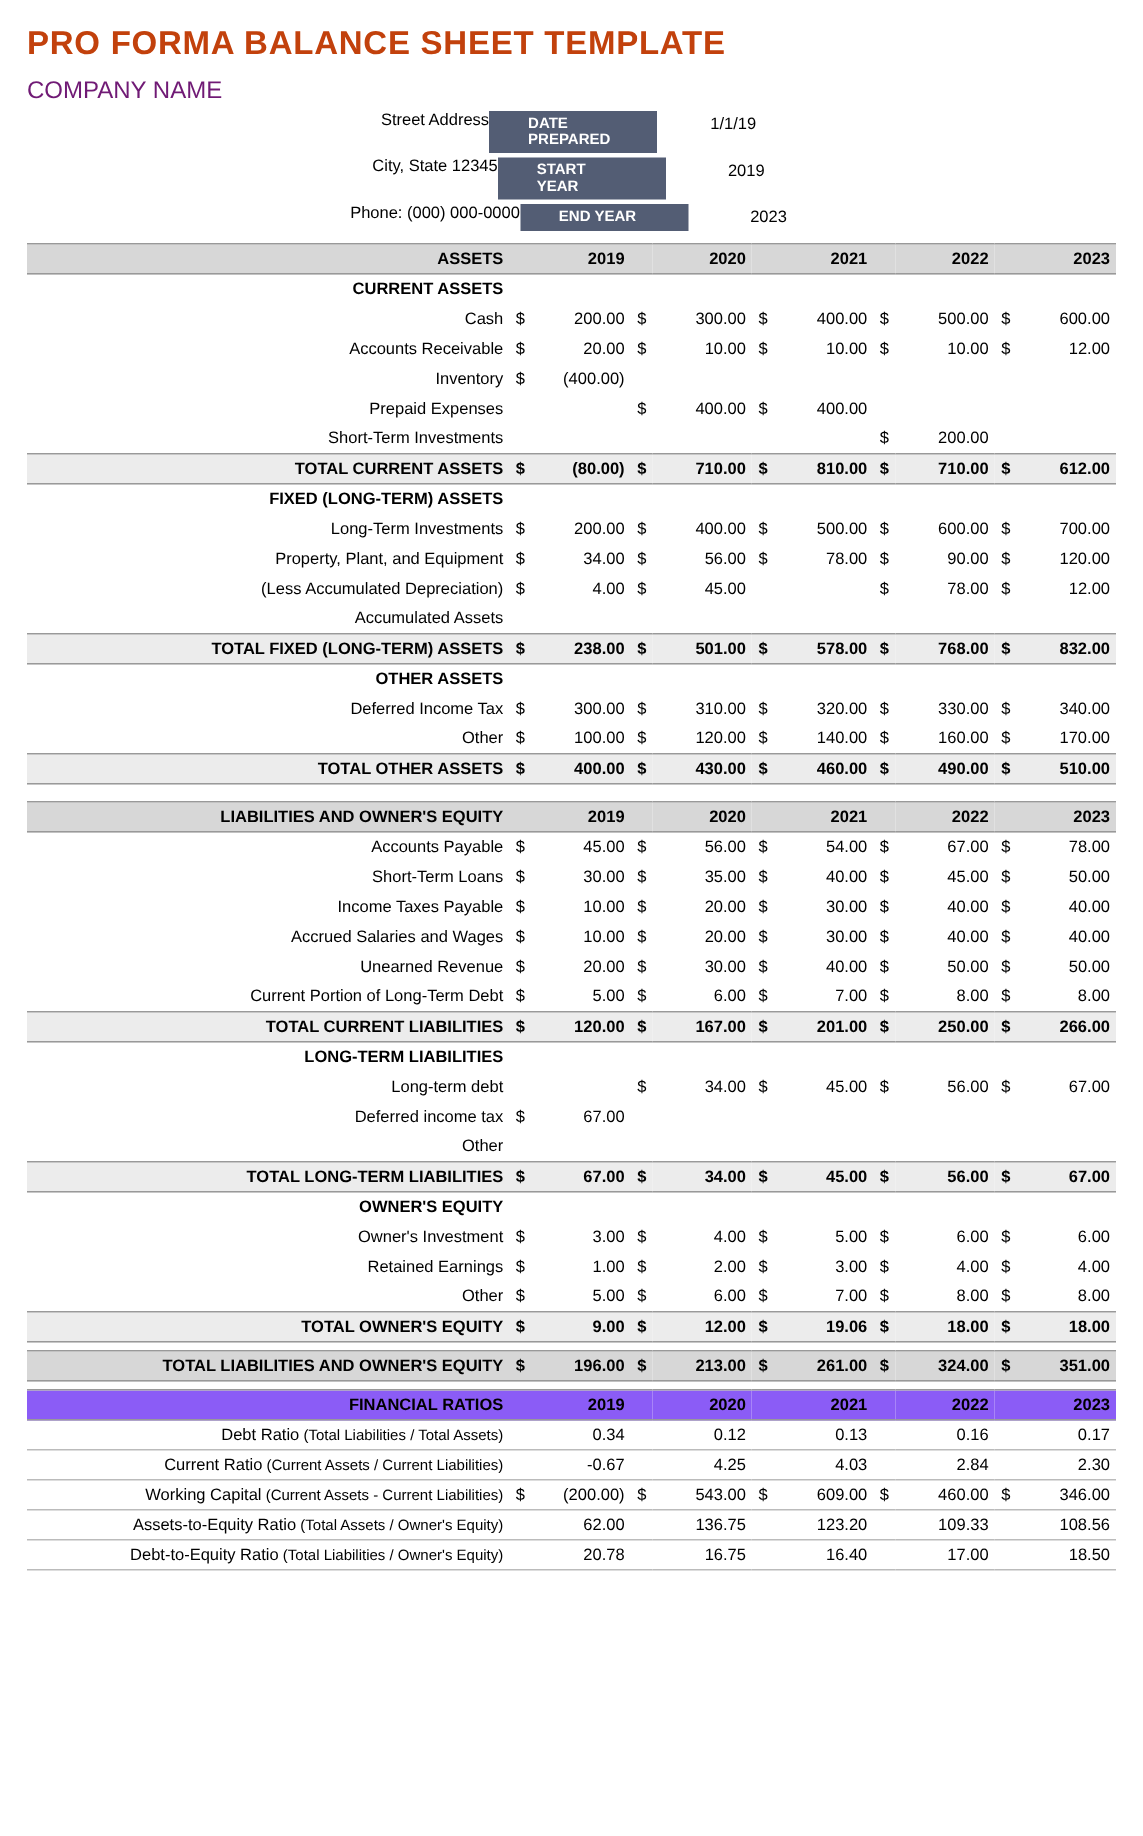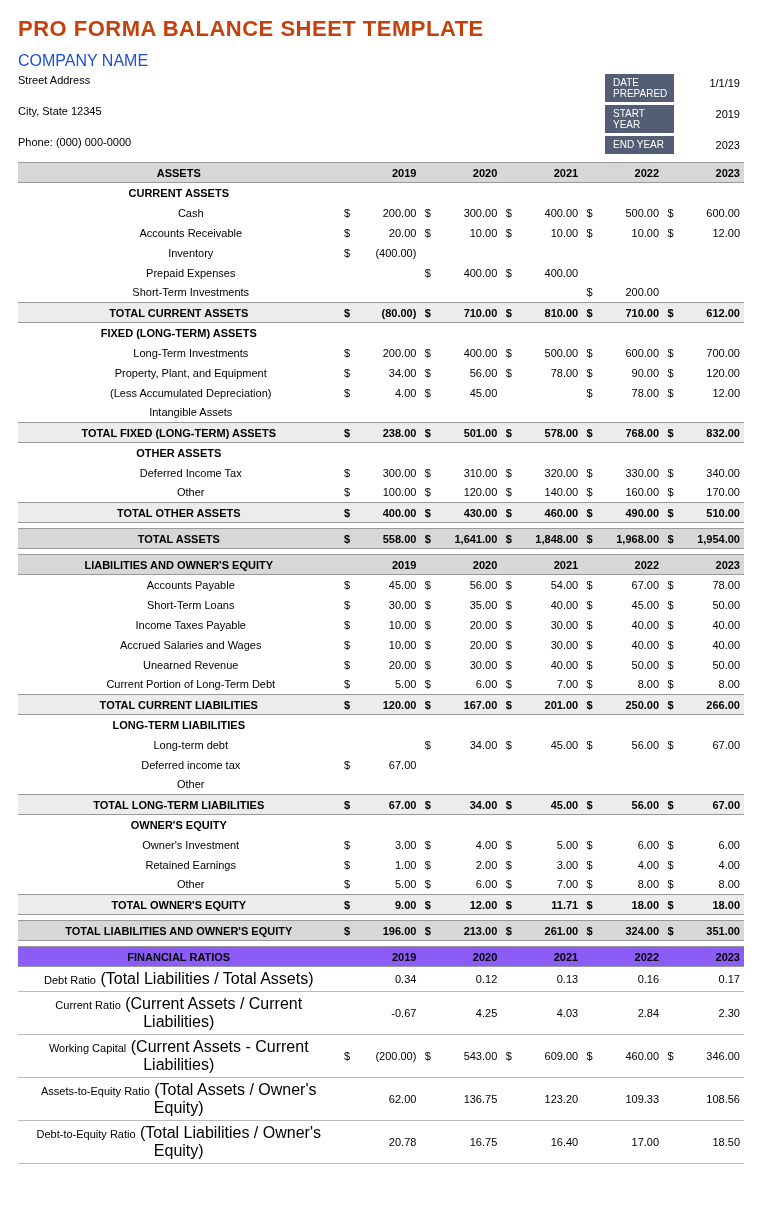--- a/index.html
+++ b/index.html
@@ -1,39 +1,39 @@
 <!DOCTYPE html>
 <html><head>
 <meta charset="utf-8">
 <style>
 *{box-sizing:border-box;margin:0;padding:0}
 body{font-family:"Century Gothic",Arial,sans-serif;font-size:11px;background:#fff;color:#000;width:762px}
 .page{padding:16px 18px}
 h1.doc{font-size:22px;font-weight:bold;color:#c2410c;letter-spacing:0.5px;margin-bottom:10px}
-h2.co{font-size:16px;color:#1d4ed8;font-weight:normal;margin-bottom:4px}
-.hdrrow{display:flex;justify-content:space-between;font-size:11px;margin-bottom:3px}
+h2.co{font-size:16px;color:#701a75;font-weight:normal;margin-bottom:4px}
+.hdrrow{display:flex;justify-content:center;font-size:11px;margin-bottom:3px}
 .hdrpair{display:flex}
-.hdrlbl{background:#535d74;color:#fff;font-weight:normal;font-size:10px;padding:3px 8px;width:69px}
+.hdrlbl{background:#535d74;color:#fff;font-weight:bold;font-size:10px;padding:3px 26px;width:112px}
 .hdrval{padding:3px 4px;text-align:right;width:70px}
 table{width:100%;border-collapse:collapse;margin-top:8px;table-layout:fixed}
 td,th{padding:3px 4px;font-size:11px;vertical-align:middle;height:20px}
-.c-lbl{width:310px;text-align:center}
+.c-lbl{width:310px;text-align:right}
 .c-d{width:14px;text-align:right}
 .c-v{width:64px;text-align:right}
 .sechdr td{background:#d7d7d7;font-weight:bold;font-size:11px;border-top:1px solid #999;border-bottom:1px solid #999}
 .subhdr td{font-weight:bold;font-size:11px}
 .item td.c-lbl{padding-left:28px}
 .total td{font-weight:bold;border-top:1px solid #999;border-bottom:1px solid #999;background:#ececec}
 .grand td{font-weight:bold;background:#d7d7d7;border-top:1px solid #999;border-bottom:1px solid #999}
 .gap td{height:6px;padding:0}
 .fin td{background:#8b5cf6;font-weight:bold;border-top:1px solid #999;border-bottom:1px solid #999}
 .ratio td{border-bottom:1px solid #bbb}
 .ratio td.c-lbl{font-size:11px}
 .ratio .rn{font-weight:normal}
-.ratio .rd{font-weight:normal;font-size:16px}
+.ratio .rd{font-weight:normal;font-size:10px}
 </style>
 </head>
 <body>
 <div class="page">
 
 <h1 class="doc">PRO FORMA BALANCE SHEET TEMPLATE</h1>
 <h2 class="co">COMPANY NAME</h2>
 
 <div class="hdrrow">
   <span>Street Address</span>
@@ -222,21 +222,21 @@
           <td class="c-d">$</td>
           <td class="c-v">45.00</td>
           <td class="c-d"></td>
           <td class="c-v"></td>
           <td class="c-d">$</td>
           <td class="c-v">78.00</td>
           <td class="c-d">$</td>
           <td class="c-v">12.00</td>
         </tr>
         <tr class="item">
-          <td class="c-lbl">Intangible Assets</td>
+          <td class="c-lbl">Accumulated Assets</td>
           <td class="c-d"></td>
           <td class="c-v"></td>
           <td class="c-d"></td>
           <td class="c-v"></td>
           <td class="c-d"></td>
           <td class="c-v"></td>
           <td class="c-d"></td>
           <td class="c-v"></td>
           <td class="c-d"></td>
           <td class="c-v"></td>
@@ -302,33 +302,20 @@
           <td class="c-d">$</td>
           <td class="c-v">460.00</td>
           <td class="c-d">$</td>
           <td class="c-v">490.00</td>
           <td class="c-d">$</td>
           <td class="c-v">510.00</td>
         </tr>
         <tr class="gap">
           <td colspan="11"></td>
         </tr>
-        <tr class="grand">
-          <td class="c-lbl">TOTAL ASSETS</td>
-          <td class="c-d">$</td>
-          <td class="c-v">558.00</td>
-          <td class="c-d">$</td>
-          <td class="c-v">1,641.00</td>
-          <td class="c-d">$</td>
-          <td class="c-v">1,848.00</td>
-          <td class="c-d">$</td>
-          <td class="c-v">1,968.00</td>
-          <td class="c-d">$</td>
-          <td class="c-v">1,954.00</td>
-        </tr>
         <tr class="gap">
           <td colspan="11"></td>
         </tr>
         <tr class="sechdr">
           <td class="c-lbl">LIABILITIES AND OWNER'S EQUITY</td>
           <td class="c-d"></td>
           <td class="c-v">2019</td>
           <td class="c-d"></td>
           <td class="c-v">2020</td>
           <td class="c-d"></td>
@@ -546,21 +533,21 @@
           <td class="c-d">$</td>
           <td class="c-v">8.00</td>
         </tr>
         <tr class="total">
           <td class="c-lbl">TOTAL OWNER'S EQUITY</td>
           <td class="c-d">$</td>
           <td class="c-v">9.00</td>
           <td class="c-d">$</td>
           <td class="c-v">12.00</td>
           <td class="c-d">$</td>
-          <td class="c-v">11.71</td>
+          <td class="c-v">19.06</td>
           <td class="c-d">$</td>
           <td class="c-v">18.00</td>
           <td class="c-d">$</td>
           <td class="c-v">18.00</td>
         </tr>
         <tr class="gap">
           <td colspan="11"></td>
         </tr>
         <tr class="grand">
           <td class="c-lbl">TOTAL LIABILITIES AND OWNER'S EQUITY</td>

